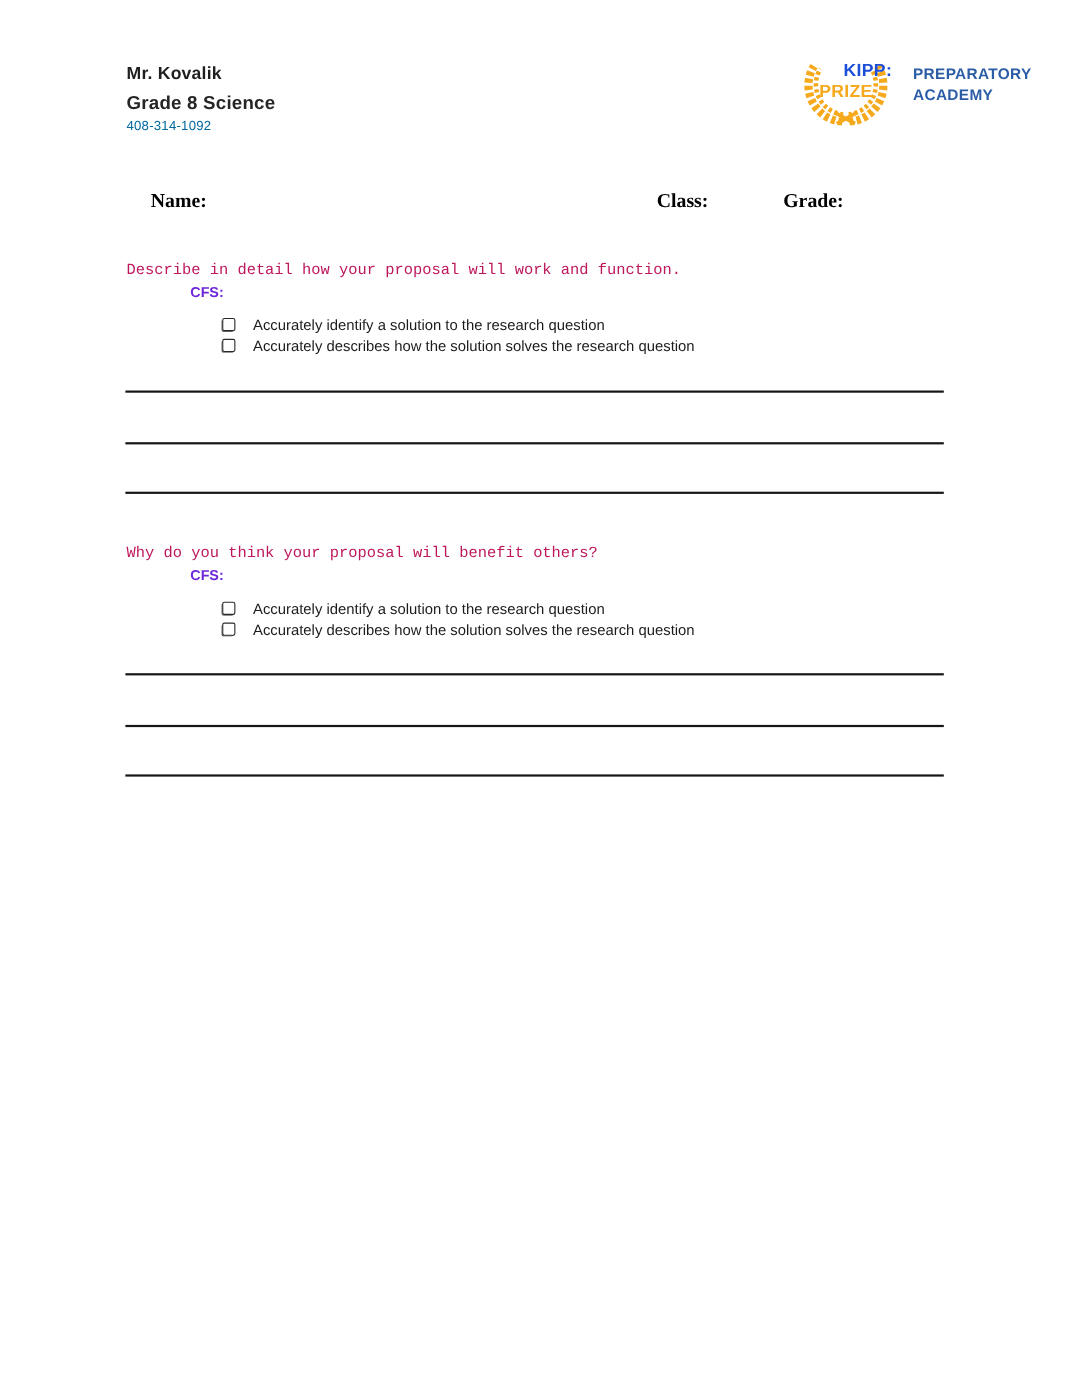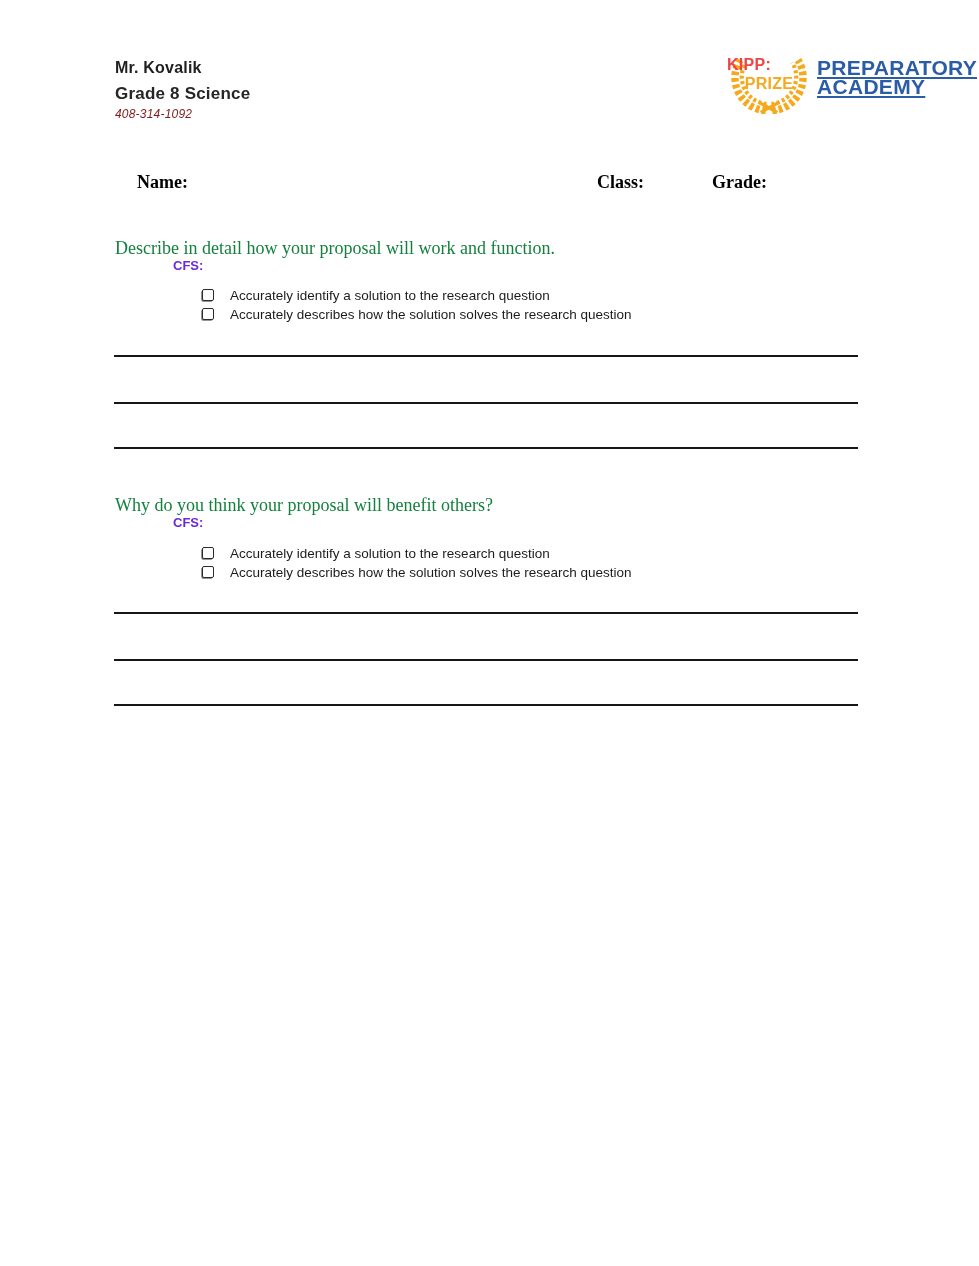--- a/index.html
+++ b/index.html
@@ -8,38 +8,38 @@
     width:979px;height:962px;
     background:#ffffff;
     overflow:hidden;
     font-family:"Liberation Sans", sans-serif;
   }
   .abs{position:absolute;}
 
   
   .teacher-name{left:115px;top:59px;font-size:16px;font-weight:700;color:#1f1f1f;letter-spacing:.2px;}
   .course-name{left:115px;top:84px;font-size:17px;font-weight:700;color:#262626;letter-spacing:.2px;}
-  .phone{left:115px;top:107px;font-size:12px;color:#7f1d1d;letter-spacing:.2px;font-style:italic;}
+  .phone{left:115px;top:107px;font-size:12px;color:#0369a1;letter-spacing:.2px;}
 
   
   .logo{left:727px;top:35px;width:190px;height:80px;}
   .logo .wreath{position:absolute;left:0;top:1px;}
-  .logo .kipp-line{position:absolute;left:0;top:21px;width:84px;text-align:left;
-    font-size:16px;font-weight:800;color:#ef4444;letter-spacing:.3px;}
+  .logo .kipp-line{position:absolute;left:0;top:21px;width:84px;text-align:right;
+    font-size:16px;font-weight:800;color:#1d4ed8;letter-spacing:.3px;}
   .logo .prize-line{position:absolute;left:0;top:40px;width:84px;text-align:center;
     font-size:16px;font-weight:800;color:#F6A91C;letter-spacing:.3px;}
-  .logo .org{position:absolute;left:90px;top:23px;color:#2B5CA6;
-    font-size:21px;font-weight:600;line-height:19px;letter-spacing:.3px;text-decoration:underline;}
+  .logo .org{position:absolute;left:103px;top:23px;color:#2B5CA6;
+    font-size:14px;font-weight:600;line-height:19px;letter-spacing:.3px;}
 
   
   .fieldlbl{top:172px;font-family:"Liberation Serif", serif;font-weight:700;font-size:18px;color:#000;margin-left:22px;}
   .lbl-name{left:115px;} .lbl-class{left:575px;} .lbl-date{left:690px;}
 
   
-  .prompt{left:115px;font-family:Liberation Serif, serif;font-size:18px;color:#15803d;}
+  .prompt{left:115px;font-family:Liberation Mono, monospace;font-size:14px;color:#be185d;}
   .cfs{left:173px;font-size:13px;font-weight:700;color:#6d28d9;}
   .crit{left:202px;display:flex;align-items:center;gap:16px;font-size:13.5px;color:#1c1c1c;margin-top:12px;}
   .cbx{width:10px;height:10px;border:1.7px solid #2a2a2a;border-radius:2px;flex:none;margin-top:-1px;
        box-shadow:-1px 1px 0 -0.5px #2a2a2a;}
   .aline{left:114px;width:744px;height:0;border-top:2.4px solid #161616;}
 </style>
 </head>
 <body>
 
 <div class="page">

